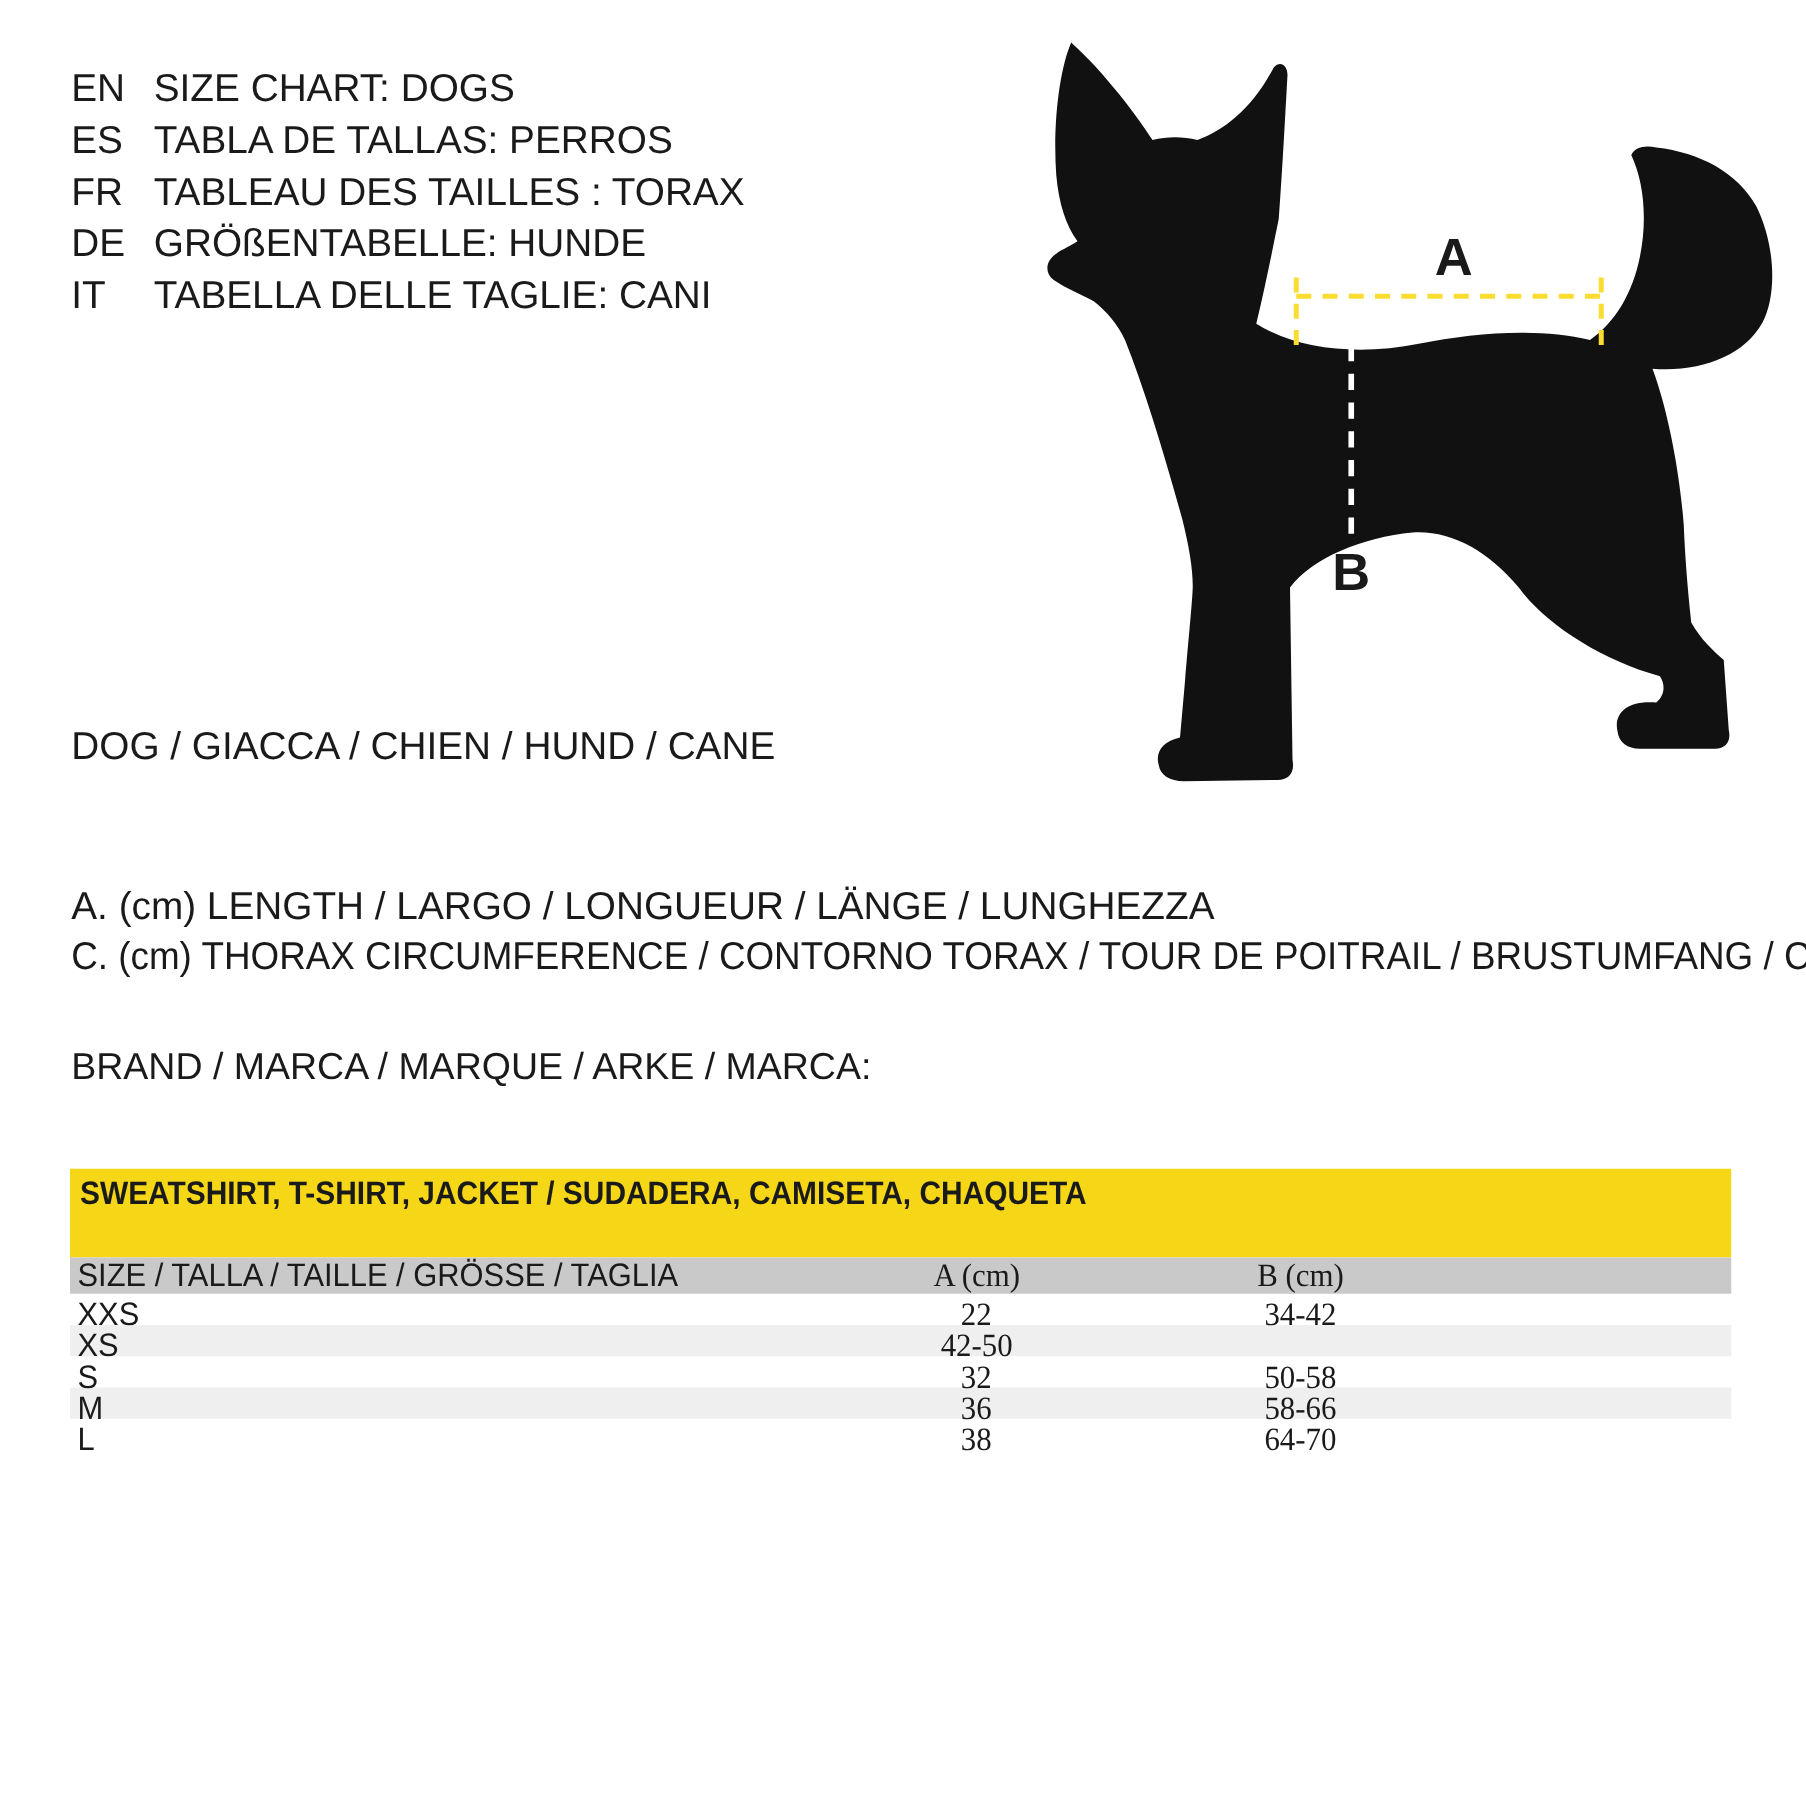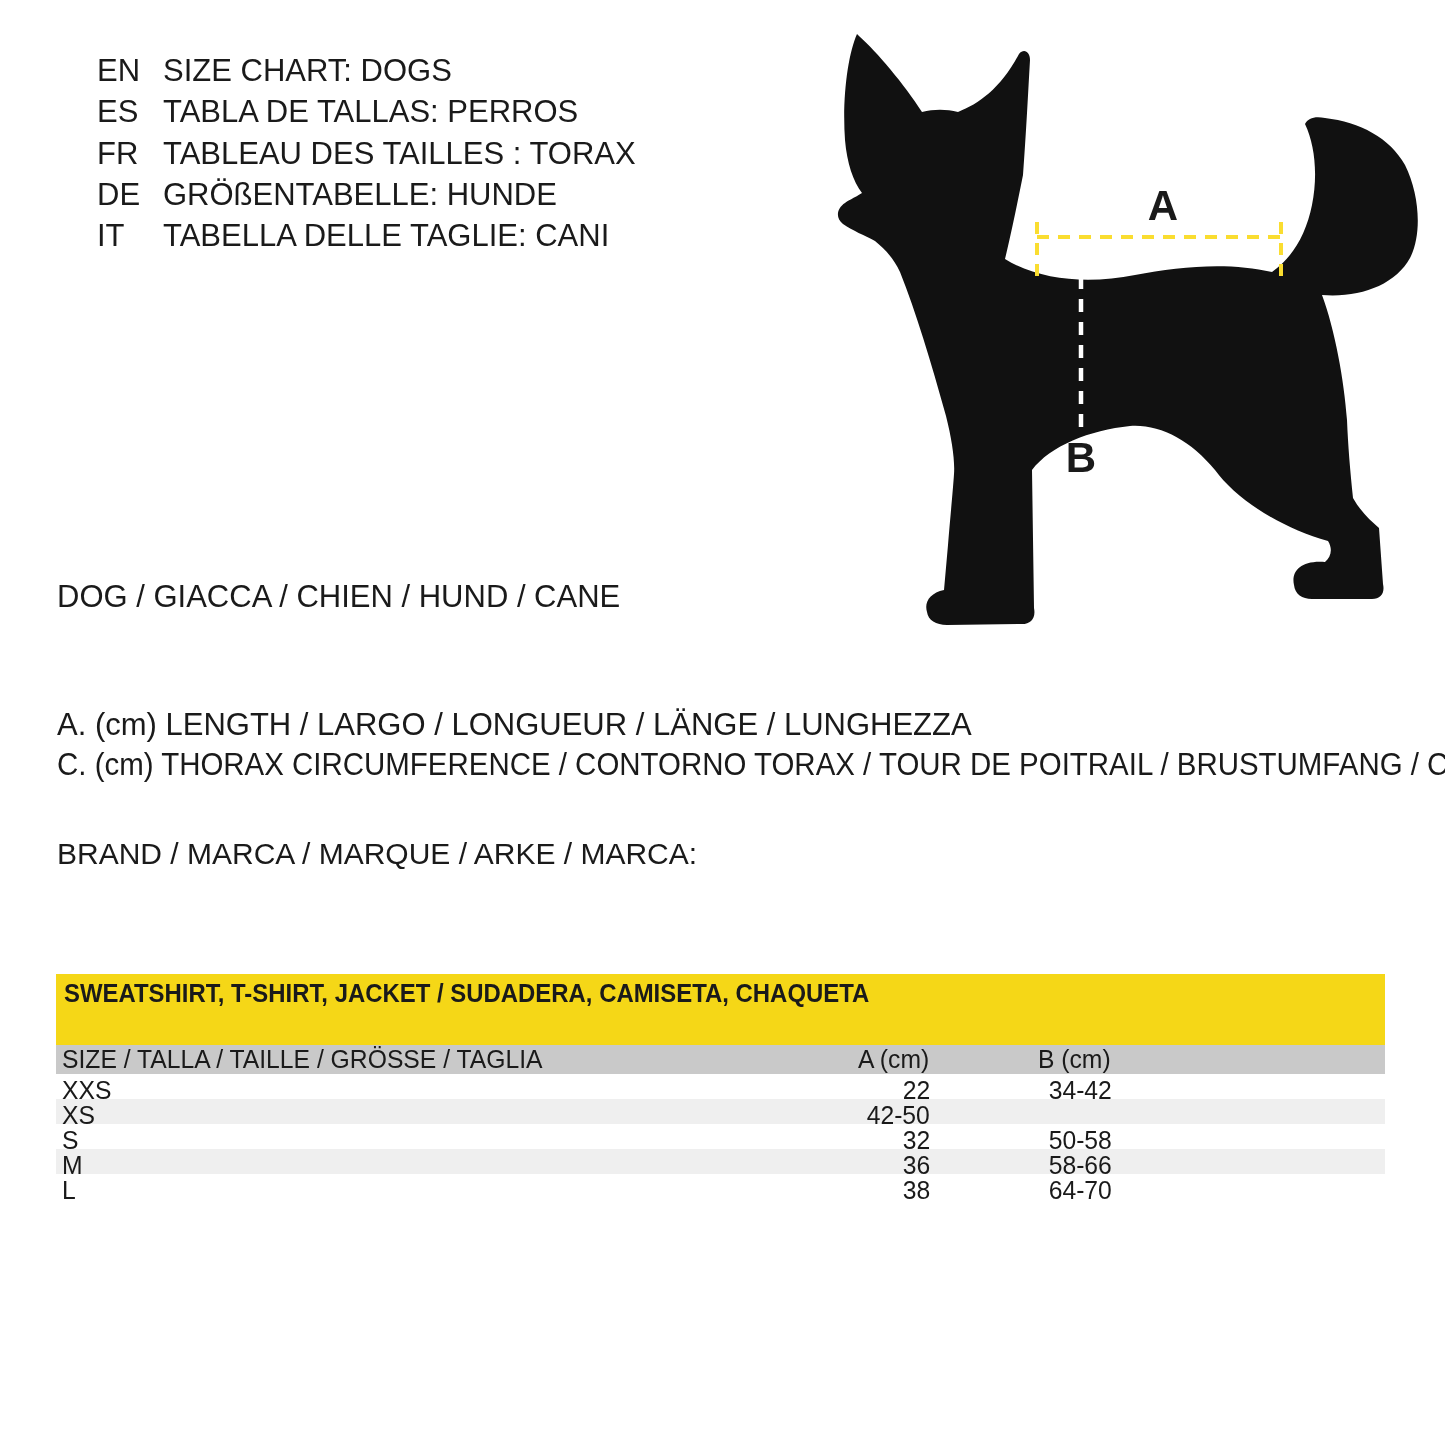--- a/index.html
+++ b/index.html
@@ -8,47 +8,47 @@
   :root{
     --ink:#1a1a1a; --dog:#111111; --yellow:#f5d717; --dash-yellow:#fadd30;
     --gray:#c9c9c9; --row-alt:#efefef;
   }
   .abs{position:absolute;}
   .nowrap{white-space:nowrap;display:inline-block;}
   .sx92{transform:scaleX(.92);transform-origin:0 50%;}
   .sx95{transform:scaleX(.95);transform-origin:0 50%;}
 
   
-  .langs{left:57px;top:50px;font-size:31px;line-height:41.3px;margin-left:40px;}
+  .langs{left:57px;top:50px;font-size:31px;line-height:41.3px;}
   .lang-row{display:flex;}
   .lang-code{width:66px;flex:0 0 66px;}
 
   
   .dog-label{left:57px;top:576px;font-size:31px;line-height:41px;}
   .notes{left:57px;top:705px;font-size:31px;line-height:40.3px;}
   .brand{left:57px;top:834px;font-size:30px;line-height:40px;}
 
   
   .diagram{left:820px;top:20px;width:610px;height:610px;}
   .dog-fill{fill:var(--dog);}
   .dash-y{stroke:var(--dash-yellow);stroke-width:4;stroke-dasharray:12 9;fill:none;}
   .dash-w{stroke:#ffffff;stroke-width:4.5;stroke-dasharray:13 10;fill:none;}
   .marker{font-family:"Liberation Sans","DejaVu Sans",sans-serif;font-weight:700;
           font-size:42px;fill:var(--ink);text-anchor:middle;}
 
   
-  .size-table{left:56px;top:935px;width:1329px;margin-top:39px;}
+  .size-table{left:56px;top:935px;width:1329px;}
   .band-yellow{background:var(--yellow);height:71px;padding:4px 0 0 8px;box-sizing:border-box;}
   .band-yellow div{font-size:26px;font-weight:700;line-height:30px;white-space:nowrap;}
   .tgrid{display:grid;grid-template-columns:539px 300px 146px 1fr;gap:36px;}
   .thead{background:var(--gray);height:29px;line-height:29px;font-size:26px;}
   .trow{height:25px;line-height:33px;font-size:26px;}
   .trow.alt{background:var(--row-alt);}
   .c-size{padding-left:6px;white-space:nowrap;}
-  .c-num{text-align:right;white-space:nowrap;}
+  .c-num{text-align:center;white-space:nowrap;font-family:Liberation Serif, serif;}
   .c-num .sx95{transform-origin:50% 50%;}
 </style>
 </head>
 <body>
 
 <div class="abs langs">
   <div class="lang-row">
     <span class="lang-code">EN</span>
     <span class="nowrap">SIZE CHART: DOGS</span>
   </div>

